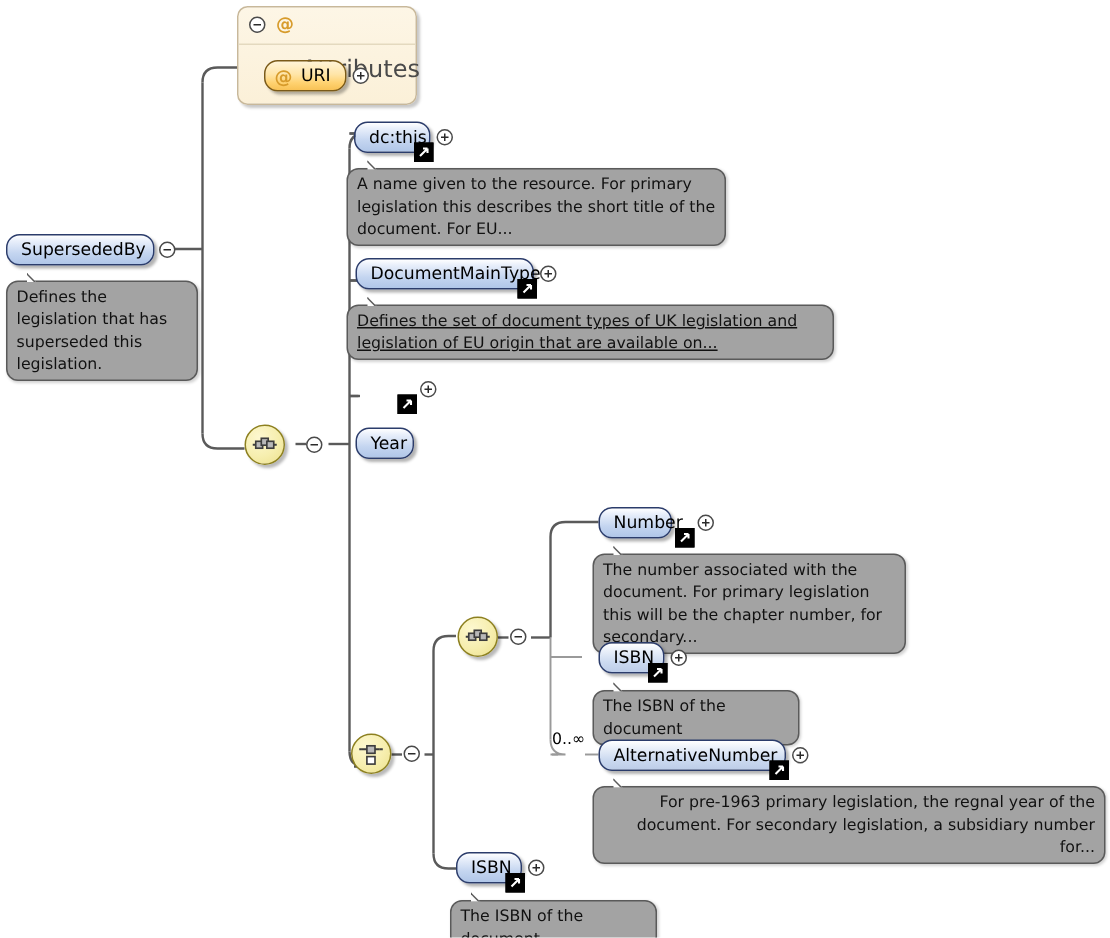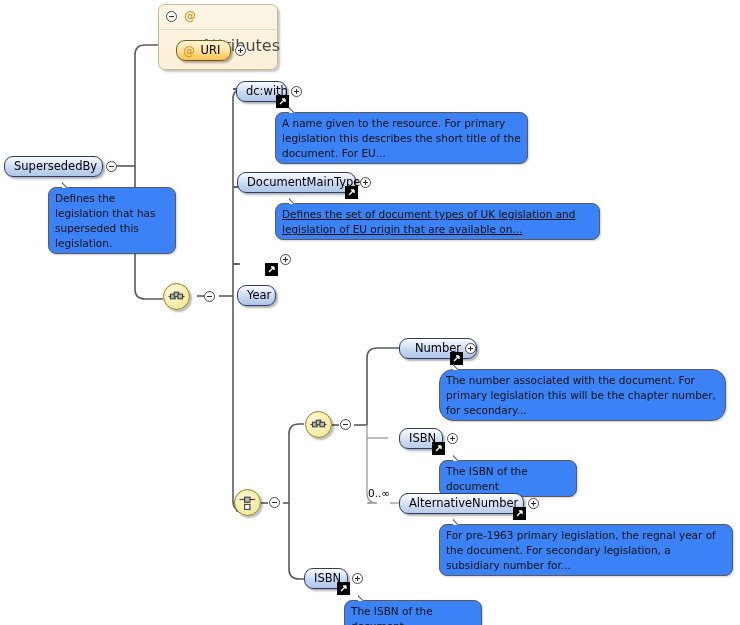--- a/index.html
+++ b/index.html
@@ -63,27 +63,26 @@
     text-align:center;white-space:nowrap;padding:0 6px 0 20px;
   }
   .uribox .at{position:absolute;left:6px;top:0;color:#d79b2b;font-weight:bold;line-height:20px;font-size:12px;}
 
   
   .anno{
     position:absolute;
     box-sizing:border-box;
     border:1px solid #5a5a5a;
     border-radius:8px;
-    background:#3b82f6;
+    background:#a3a3a3;
     font-size:10.5px;
     line-height:15px;
     color:#111;
     padding:3px 6px 2px 6px;
     box-shadow:1px 1px 2px rgba(0,0,0,0.18);
-    margin-left:44px;
   }
   .anno .tip{
     position:absolute;left:13px;top:-7px;width:14px;height:7px;overflow:hidden;
   }
   .anno .tip:before{
     content:"";position:absolute;left:0;top:1px;width:10px;height:10px;
     background:#fdfdfd;border-left:1px solid #5a5a5a;border-top:1px solid #5a5a5a;
     transform:rotate(45deg);transform-origin:0 0;
   }
 
@@ -209,21 +208,21 @@
         <path d="M4.5,12.5 H6.5" stroke-width="1.2"></path>
         <rect x="6.5" y="10.2" width="4.6" height="4.6"></rect>
         <rect x="10.2" y="8.2" width="4.6" height="4.6"></rect>
         <rect x="13.9" y="10.2" width="4.6" height="4.6"></rect>
         <path d="M18.5,12.5 H20.5" stroke-width="1.2"></path>
       </g>
     </svg>
   </div>
   <div class="tog" style="left:204px;top:291px;"></div>
 
-  <div class="node" style="left:236px;top:81px;width:51px;">dc:with</div>
+  <div class="node" style="left:236px;top:81px;width:51px;">dc:this</div>
   <div class="refbadge" style="left:276px;top:95px;">
     <svg width="11" height="11" viewBox="0 0 11 11">
       <path d="M3,8 L8,3 M8,3 H5 M8,3 V6" stroke="#ffffff" stroke-width="1.4" fill="none"></path>
     </svg>
   </div>
   <div class="tog plus" style="left:291px;top:86px;"></div>
   <div class="anno" style="left:231px;top:112px;width:253px;">
     <span class="tip"></span>
     <span>A name given to the resource. For primary legislation this describes the short title of the document. For EU...</span>
   </div>
@@ -268,28 +267,28 @@
         <path d="M4.5,12.5 H6.5" stroke-width="1.2"></path>
         <rect x="6.5" y="10.2" width="4.6" height="4.6"></rect>
         <rect x="10.2" y="8.2" width="4.6" height="4.6"></rect>
         <rect x="13.9" y="10.2" width="4.6" height="4.6"></rect>
         <path d="M18.5,12.5 H20.5" stroke-width="1.2"></path>
       </g>
     </svg>
   </div>
   <div class="tog" style="left:340px;top:419px;"></div>
 
-  <div class="node" style="left:399px;top:338px;width:78px;">Number</div>
+  <div class="node" style="left:399px;top:338px;width:49px;">Number</div>
   <div class="refbadge" style="left:450px;top:352px;">
     <svg width="11" height="11" viewBox="0 0 11 11">
       <path d="M3,8 L8,3 M8,3 H5 M8,3 V6" stroke="#ffffff" stroke-width="1.4" fill="none"></path>
     </svg>
   </div>
   <div class="tog plus" style="left:465px;top:343px;"></div>
-  <div class="anno" style="left:395px;top:369px;width:287px;border-radius:14px;">
+  <div class="anno" style="left:395px;top:369px;width:209px;">
     <span class="tip"></span>
     <span>The number associated with the document. For primary legislation this will be the chapter number, for secondary...</span>
   </div>
 
   <div class="node ghost" style="left:399px;top:428px;width:44px;">ISBN</div>
   <div class="refbadge" style="left:432px;top:442px;">
     <svg width="11" height="11" viewBox="0 0 11 11">
       <path d="M3,8 L8,3 M8,3 H5 M8,3 V6" stroke="#ffffff" stroke-width="1.4" fill="none"></path>
     </svg>
   </div>
@@ -300,21 +299,21 @@
   </div>
 
   <span class="occurs" style="left:368px;top:487px;">0..∞</span>
   <div class="node ghost" style="left:399px;top:493px;width:125px;">AlternativeNumber</div>
   <div class="refbadge" style="left:513px;top:507px;">
     <svg width="11" height="11" viewBox="0 0 11 11">
       <path d="M3,8 L8,3 M8,3 H5 M8,3 V6" stroke="#ffffff" stroke-width="1.4" fill="none"></path>
     </svg>
   </div>
   <div class="tog plus" style="left:528px;top:498px;"></div>
-  <div class="anno" style="left:395px;top:524px;width:294px;">
+  <div class="anno" style="left:395px;top:524px;width:342px;text-align:right;">
     <span class="tip"></span>
     <span>For pre-1963 primary legislation, the regnal year of the document. For secondary legislation, a subsidiary number for...</span>
   </div>
 
   <div class="node" style="left:304px;top:568px;width:44px;">ISBN</div>
   <div class="refbadge" style="left:337px;top:582px;">
     <svg width="11" height="11" viewBox="0 0 11 11">
       <path d="M3,8 L8,3 M8,3 H5 M8,3 V6" stroke="#ffffff" stroke-width="1.4" fill="none"></path>
     </svg>
   </div>

